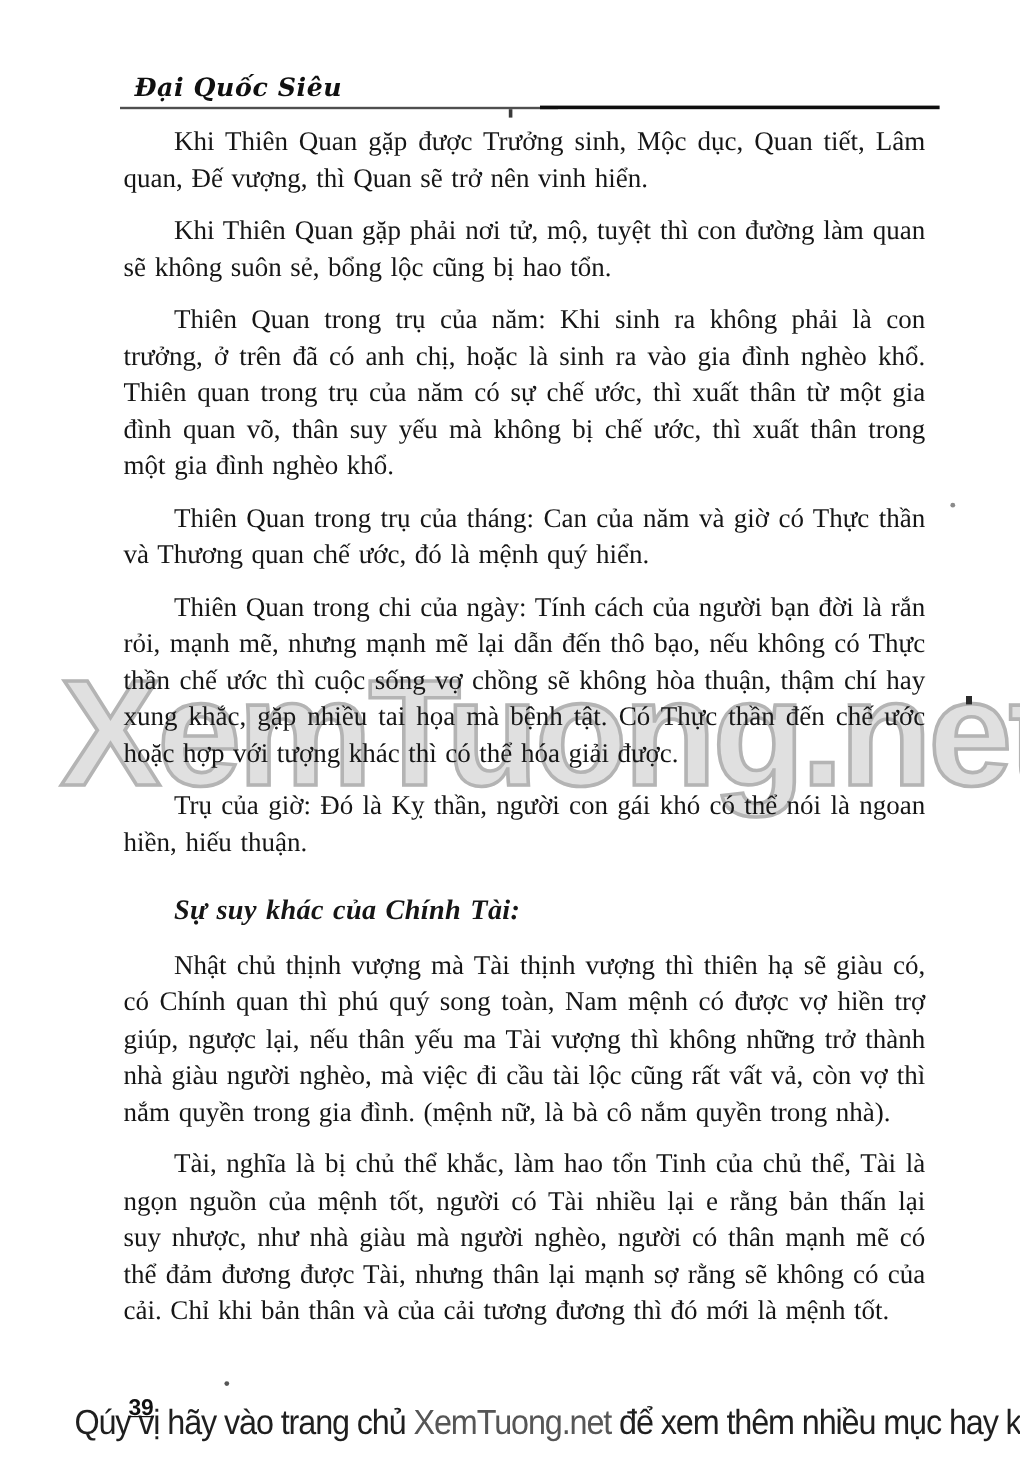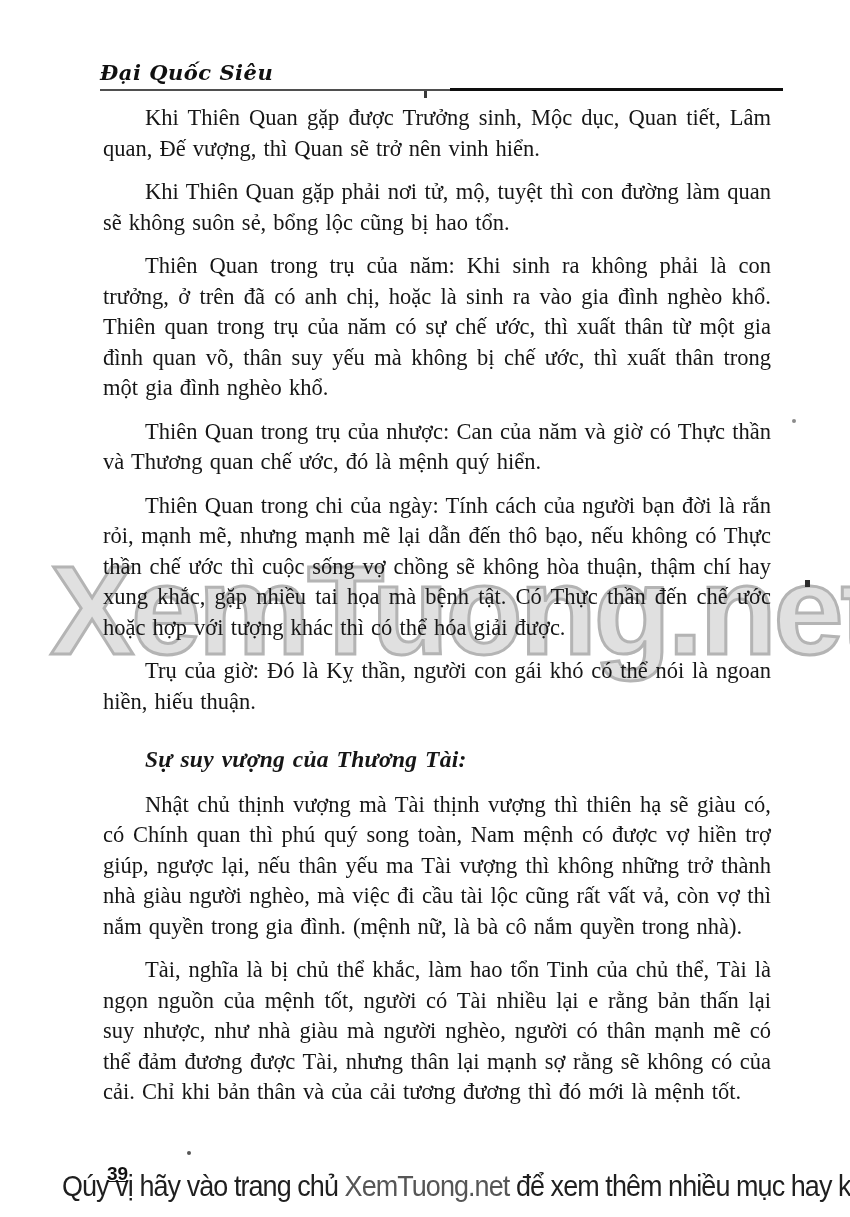--- a/index.html
+++ b/index.html
@@ -4,21 +4,21 @@
 <style>
   html,body { margin:0; padding:0; background:#ffffff; }
   .page {
     position:relative; width:850px; height:1217px;
     background:#ffffff; overflow:hidden;
     font-family:"Liberation Serif", serif; color:#161616;
   }
 
   
   .header-title {
-    position:absolute; left:100px; top:60px;
+    position:absolute; left:112px; top:60px;
     font-family:"DejaVu Serif", serif;
     font-size:21px; font-style:italic; font-weight:bold;
     letter-spacing:0.5px; color:#101010;
   }
   .rule-thin  { position:absolute; left:100px; top:89px; width:365px; height:2px; background:#4f4f4f; }
   .rule-thick { position:absolute; left:450px; top:88px; width:333px; height:3px; background:#0e0e0e; }
   .rule-tick  { position:absolute; left:424px; top:91px; width:3px;  height:7px; background:#3a3a3a; }
 
   
   .watermark {
@@ -73,24 +73,24 @@
   <div class="rule-thin"></div>
   <div class="rule-thick"></div>
   <div class="rule-tick"></div>
 
   <div class="watermark">XemTuong.net</div>
 
   <div class="text-block">
     <p>Khi Thiên Quan gặp được Trưởng sinh, Mộc dục, Quan tiết, Lâm quan, Đế vượng, thì Quan sẽ trở nên vinh hiển.</p>
     <p>Khi Thiên Quan gặp phải nơi tử, mộ, tuyệt thì con đường làm quan sẽ không suôn sẻ, bổng lộc cũng bị hao tổn.</p>
     <p>Thiên Quan trong trụ của năm: Khi sinh ra không phải là con trưởng, ở trên đã có anh chị, hoặc là sinh ra vào gia đình nghèo khổ. Thiên quan trong trụ của năm có sự chế ước, thì xuất thân từ một gia đình quan võ, thân suy yếu mà không bị chế ước, thì xuất thân trong một gia đình nghèo khổ.</p>
-    <p>Thiên Quan trong trụ của nhược: Can của năm và giờ có Thực thần và Thương quan chế ước, đó là mệnh quý hiển.</p>
+    <p>Thiên Quan trong trụ của tháng: Can của năm và giờ có Thực thần và Thương quan chế ước, đó là mệnh quý hiển.</p>
     <p>Thiên Quan trong chi của ngày: Tính cách của người bạn đời là rắn rỏi, mạnh mẽ, nhưng mạnh mẽ lại dẫn đến thô bạo, nếu không có Thực thần chế ước thì cuộc sống vợ chồng sẽ không hòa thuận, thậm chí hay xung khắc, gặp nhiều tai họa mà bệnh tật. Có Thực thần đến chế ước hoặc hợp với tượng khác thì có thể hóa giải được.</p>
     <p>Trụ của giờ: Đó là Kỵ thần, người con gái khó có thể nói là ngoan hiền, hiếu thuận.</p>
-    <div class="section-heading">Sự suy vượng của Thương Tài:</div>
+    <div class="section-heading">Sự suy khác của Chính Tài:</div>
     <p>Nhật chủ thịnh vượng mà Tài thịnh vượng thì thiên hạ sẽ giàu có, có Chính quan thì phú quý song toàn, Nam mệnh có được vợ hiền trợ giúp, ngược lại, nếu thân yếu ma Tài vượng thì không những trở thành nhà giàu người nghèo, mà việc đi cầu tài lộc cũng rất vất vả, còn vợ thì nắm quyền trong gia đình. (mệnh nữ, là bà cô nắm quyền trong nhà).</p>
     <p>Tài, nghĩa là bị chủ thể khắc, làm hao tổn Tinh của chủ thể, Tài là ngọn nguồn của mệnh tốt, người có Tài nhiều lại e rằng bản thấn lại suy nhược, như nhà giàu mà người nghèo, người có thân mạnh mẽ có thể đảm đương được Tài, nhưng thân lại mạnh sợ rằng sẽ không có của cải. Chỉ khi bản thân và của cải tương đương thì đó mới là mệnh tốt.</p>
   </div>
 
   <div class="page-number">39</div>
 
   <div class="footer">
     <span>Qúy vị hãy vào trang chủ </span><span class="site">XemTuong.net</span><span> để xem thêm nhiều mục hay khác</span>
   </div>
 

